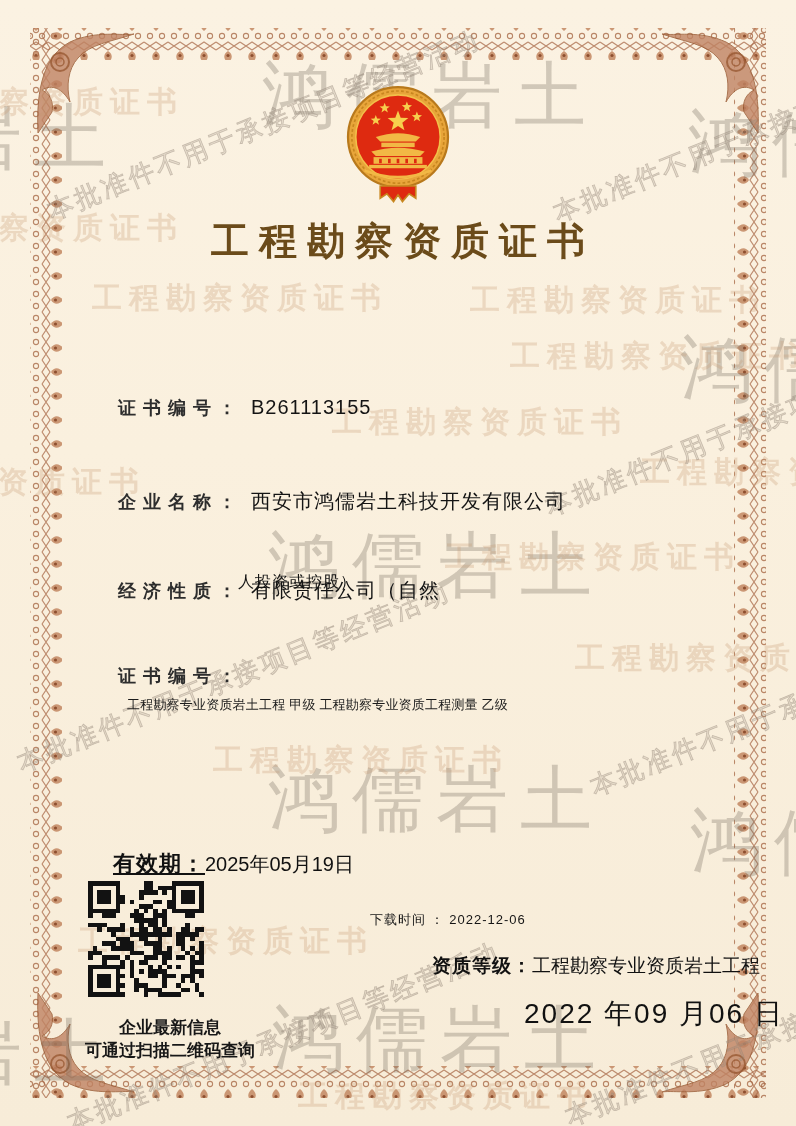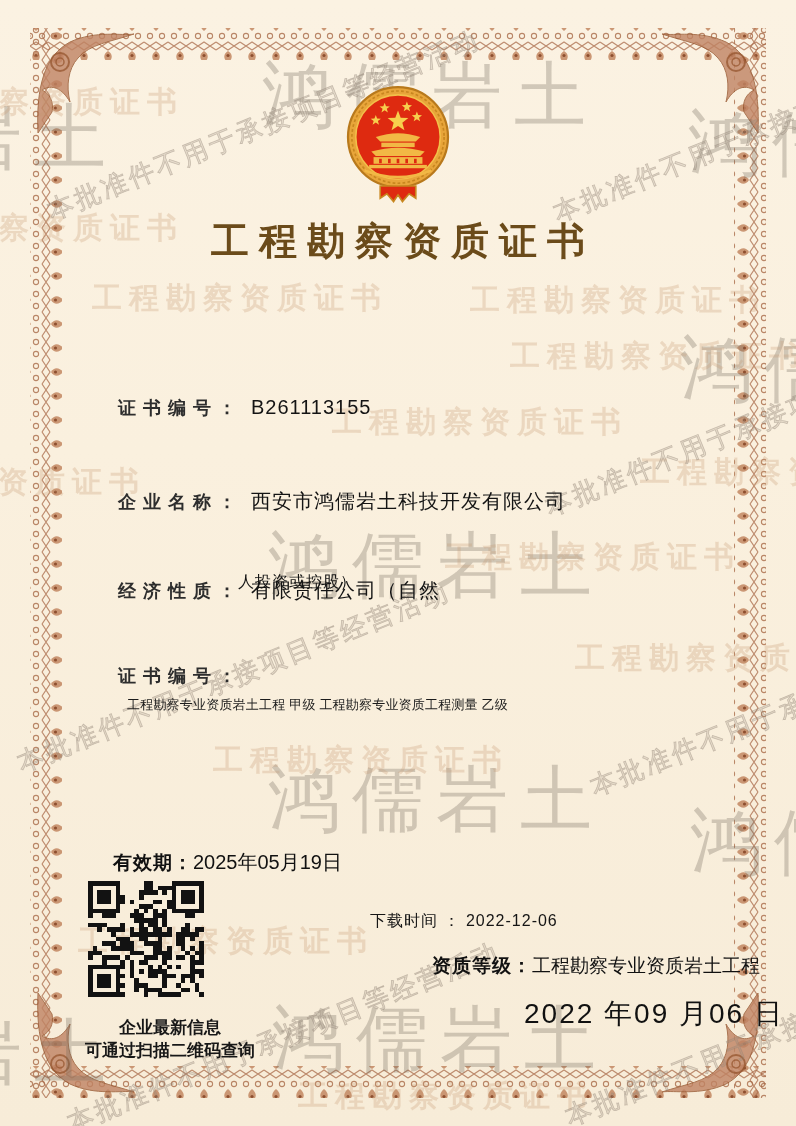--- a/index.html
+++ b/index.html
@@ -43,32 +43,32 @@
   .field-value { font-size:20px; color:#141414; letter-spacing:1px; }
   .row-certno   { top:396px;text-align:right; }
   .row-company  { top:488px; }
   .row-economic { top:577px; }
   .econ-line2   { position:absolute; left:238px; top:572px; font-size:16px; color:#141414; letter-spacing:1px;text-align:center; }
   .row-grade    { top:664px; }
   .grade-detail { position:absolute; left:127px; top:696px; font-size:13px; font-weight:normal; color:#1c1c1c; letter-spacing:0.2px; }
   .value-inline { display:inline-block; vertical-align:baseline; margin-left:8px; }
 
   .validity { position:absolute; left:113px; top:849px; font-size:20px; color:#111; }
-  .validity b { font-size:19px; letter-spacing:1px; }
+  .validity b { font-size:22px; letter-spacing:1px;text-decoration:underline; }
 
   .qr-box {
     position:absolute; left:88px; top:881px; width:116px; height:116px;
     display:grid; grid-template-columns:repeat(25,1fr); grid-template-rows:repeat(25,1fr);
   }
   .qr-box .on  { background:#121212; }
   .qr-box .off { background:transparent; }
   .qr-caption { position:absolute; left:60px; top:1016px; width:220px; text-align:center;
     font-size:17px; font-weight:bold; color:#171717; line-height:23px; }
 
-  .download { position:absolute; left:370px; top:911px; font-size:16px; color:#151515; letter-spacing:1px; }
+  .download { position:absolute; left:370px; top:911px; font-size:13px; color:#151515; letter-spacing:1px; }
   .issuer   { position:absolute; left:432px; top:953px; font-size:19px; color:#111; }
   .issuer b { letter-spacing:1px; }
   .issue-date { position:absolute; left:524px; top:995px; font-size:28px; color:#111; letter-spacing:2px; }
 </style>
 </head>
 <body>
 
 <div class="page">
 
   <svg class="border-svg" width="796" height="1126" viewBox="0 0 796 1126">

